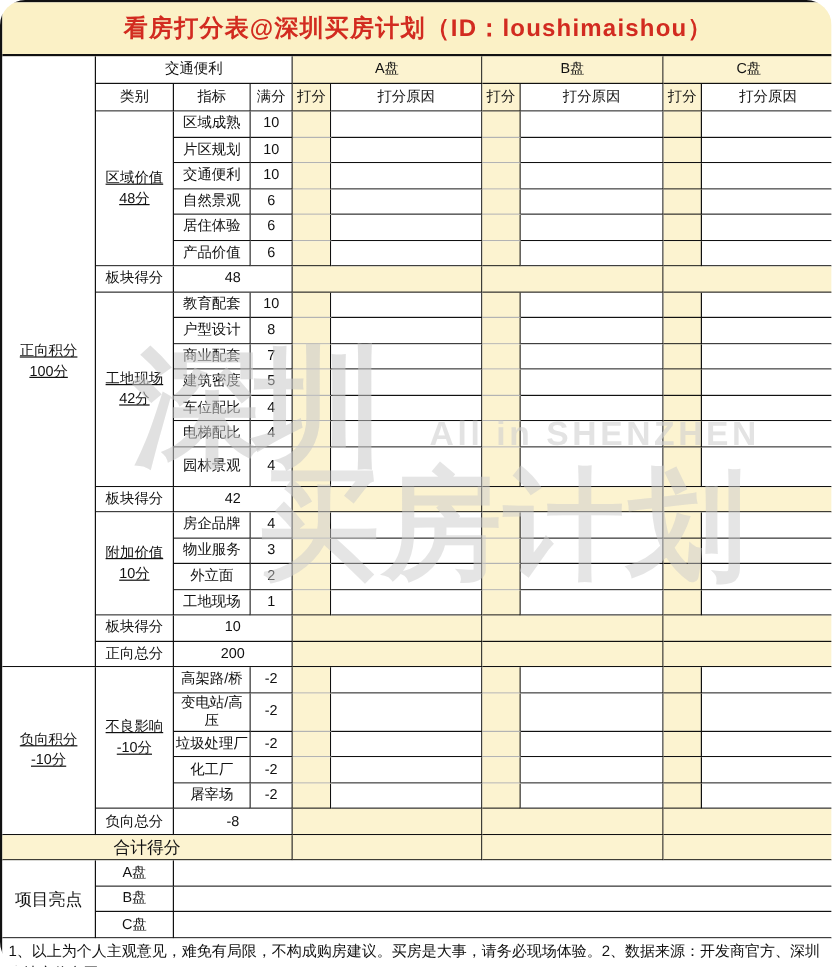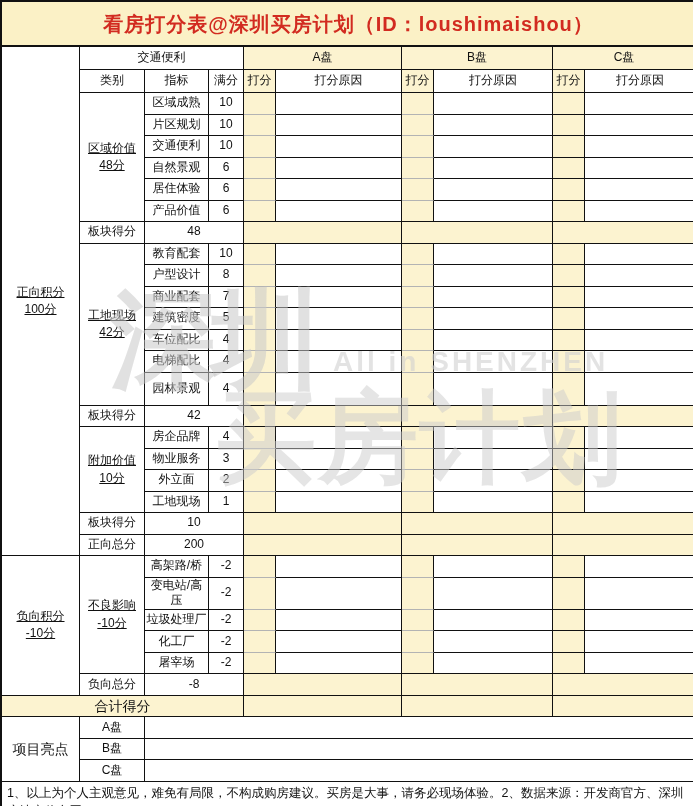--- a/index.html
+++ b/index.html
@@ -1,31 +1,31 @@
 <!DOCTYPE html>
 <html><head>
 <meta charset="utf-8">
 <style>
   html,body{margin:0;padding:0;background:#fff;}
-  .stage{position:relative;width:693px;height:806px;font-family:"Liberation Sans","DejaVu Sans",sans-serif;color:#111;background:#fff;overflow:hidden;}
+  .stage{position:relative;width:693px;height:806px;font-family:"Liberation Sans","DejaVu Sans",sans-serif;color:#111;background:#fff;overflow:hidden;border-radius:21px;}
   table.sheet{position:absolute;left:0;top:0;width:693px;height:806px;border-collapse:separate;border-spacing:0;table-layout:fixed;border:2px solid #111;}
   td{border-right:1px solid #111;border-bottom:1px solid #111;text-align:center;vertical-align:middle;font-size:12px;padding:0;overflow:hidden;line-height:1.3;background:#fff;}
   td:last-child{border-right:none;}
   tr:last-child td{border-bottom:none;}
   tr.t{height:45px;} tr.h{height:23px;} tr.d{height:21.5px;} tr.tall{height:33px;} tr.f{height:34px;}
   td.title{background:#FBF1C6;color:#D22B20;font-size:20px;font-weight:700;border-bottom-width:2px;letter-spacing:1px;}
   td.y{background:#FCF3D0;}
   td.ys{background:#FCF3D0;border-bottom-color:#B3B3B3;}
   td.dk{border-bottom-color:#111;}
   td.big{font-size:14px;}
   td.foot{text-align:left;padding:2px 5px;font-size:12.5px;line-height:1.45;}
   td.wrap2{line-height:1.45;text-decoration:underline;}
   .wm{position:absolute;pointer-events:none;white-space:nowrap;font-weight:900;color:rgba(201,201,201,0.55);z-index:5;}
   .wm-cn1{left:110px;top:268px;font-size:108px;letter-spacing:-6px;}
-  .wm-en{left:333px;top:346px;font-size:28px;font-weight:700;letter-spacing:3px;color:rgba(208,208,208,0.6);}
+  .wm-en{left:358px;top:346px;font-size:28px;font-weight:700;letter-spacing:3px;color:rgba(208,208,208,0.6);}
   .wm-cn2{left:216px;top:372px;font-size:100px;letter-spacing:2px;color:rgba(203,203,203,0.5);}
 </style>
 </head>
 <body>
 
 <div class="stage">
   <table class="sheet">
     <colgroup>
       <col style="width:78px">
         <col style="width:65px">

